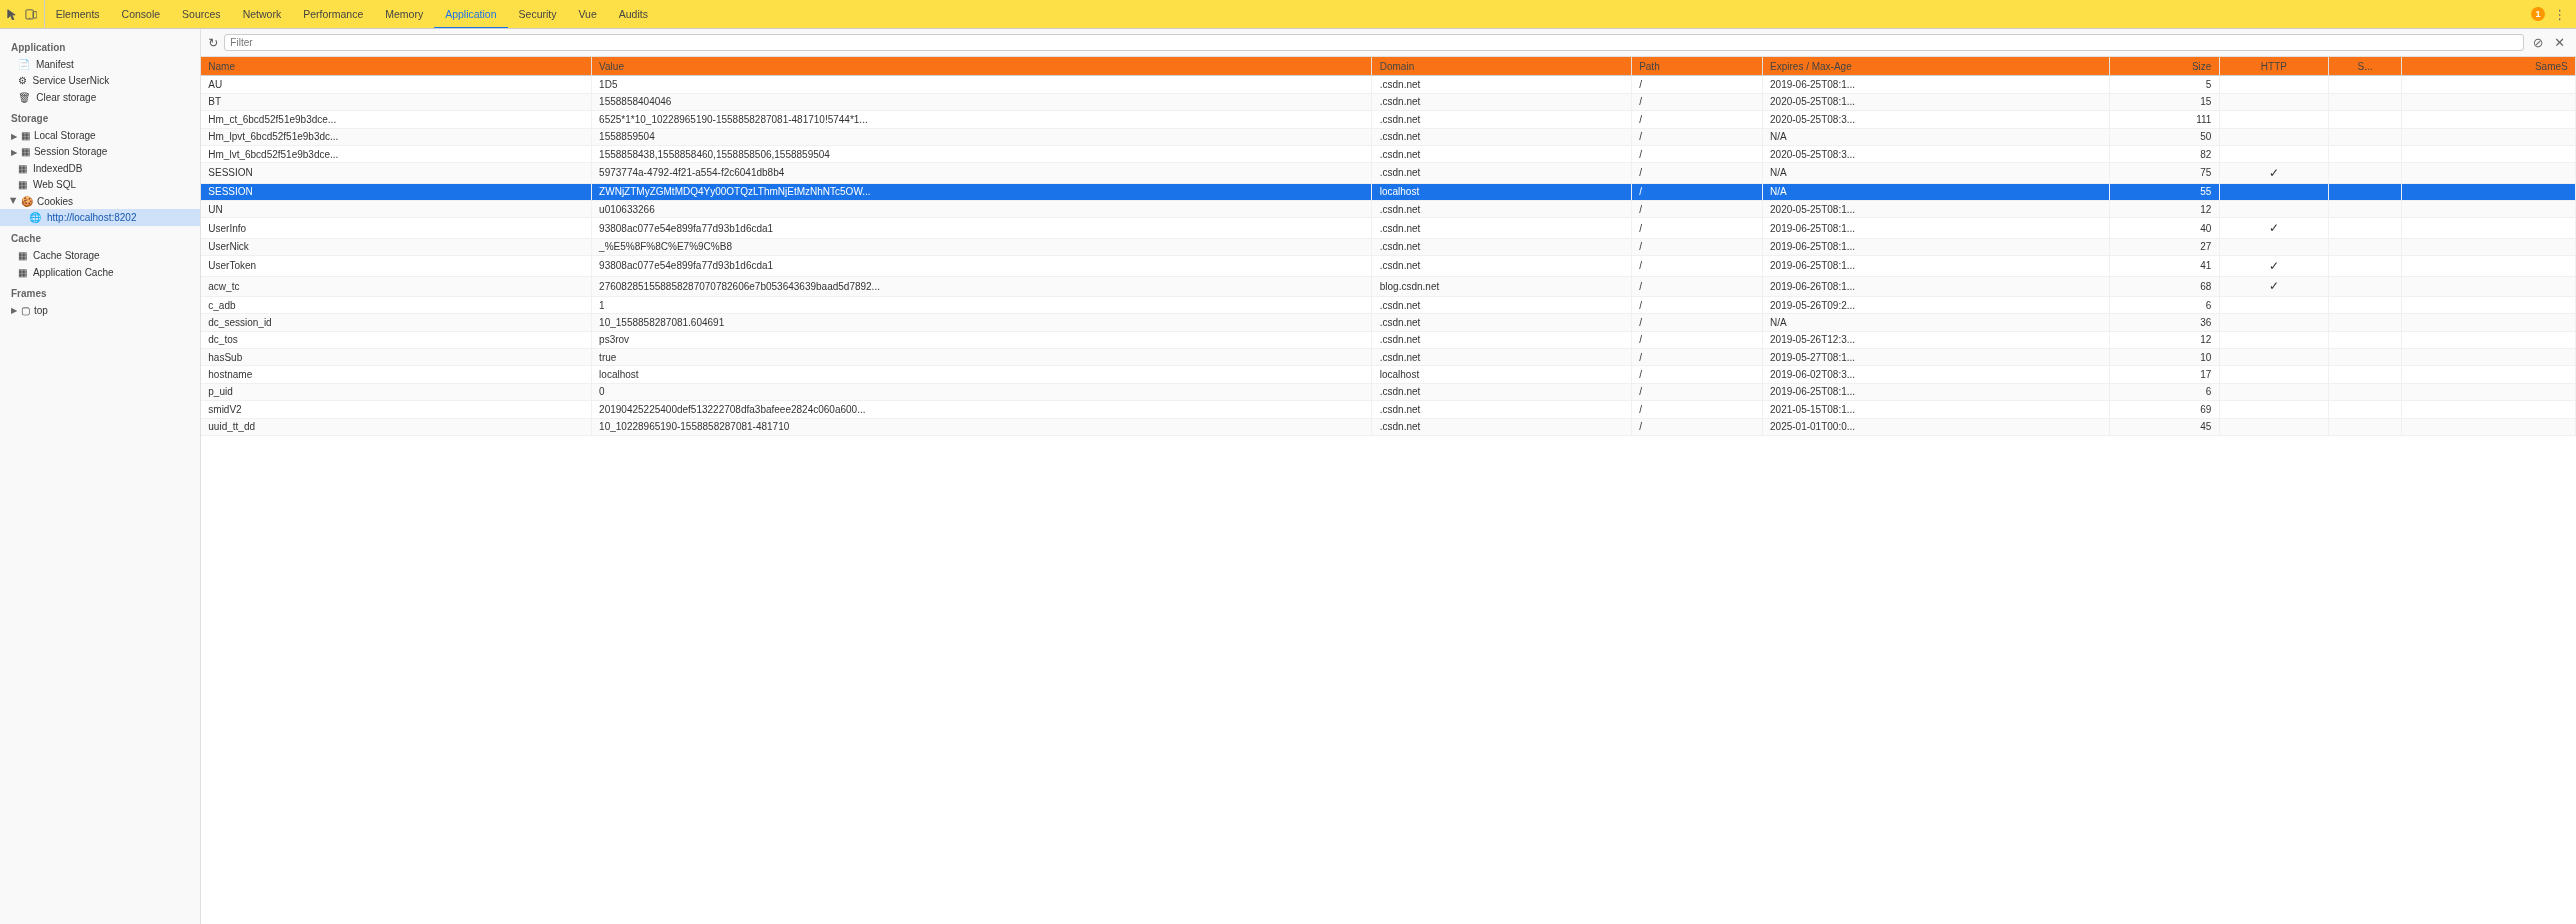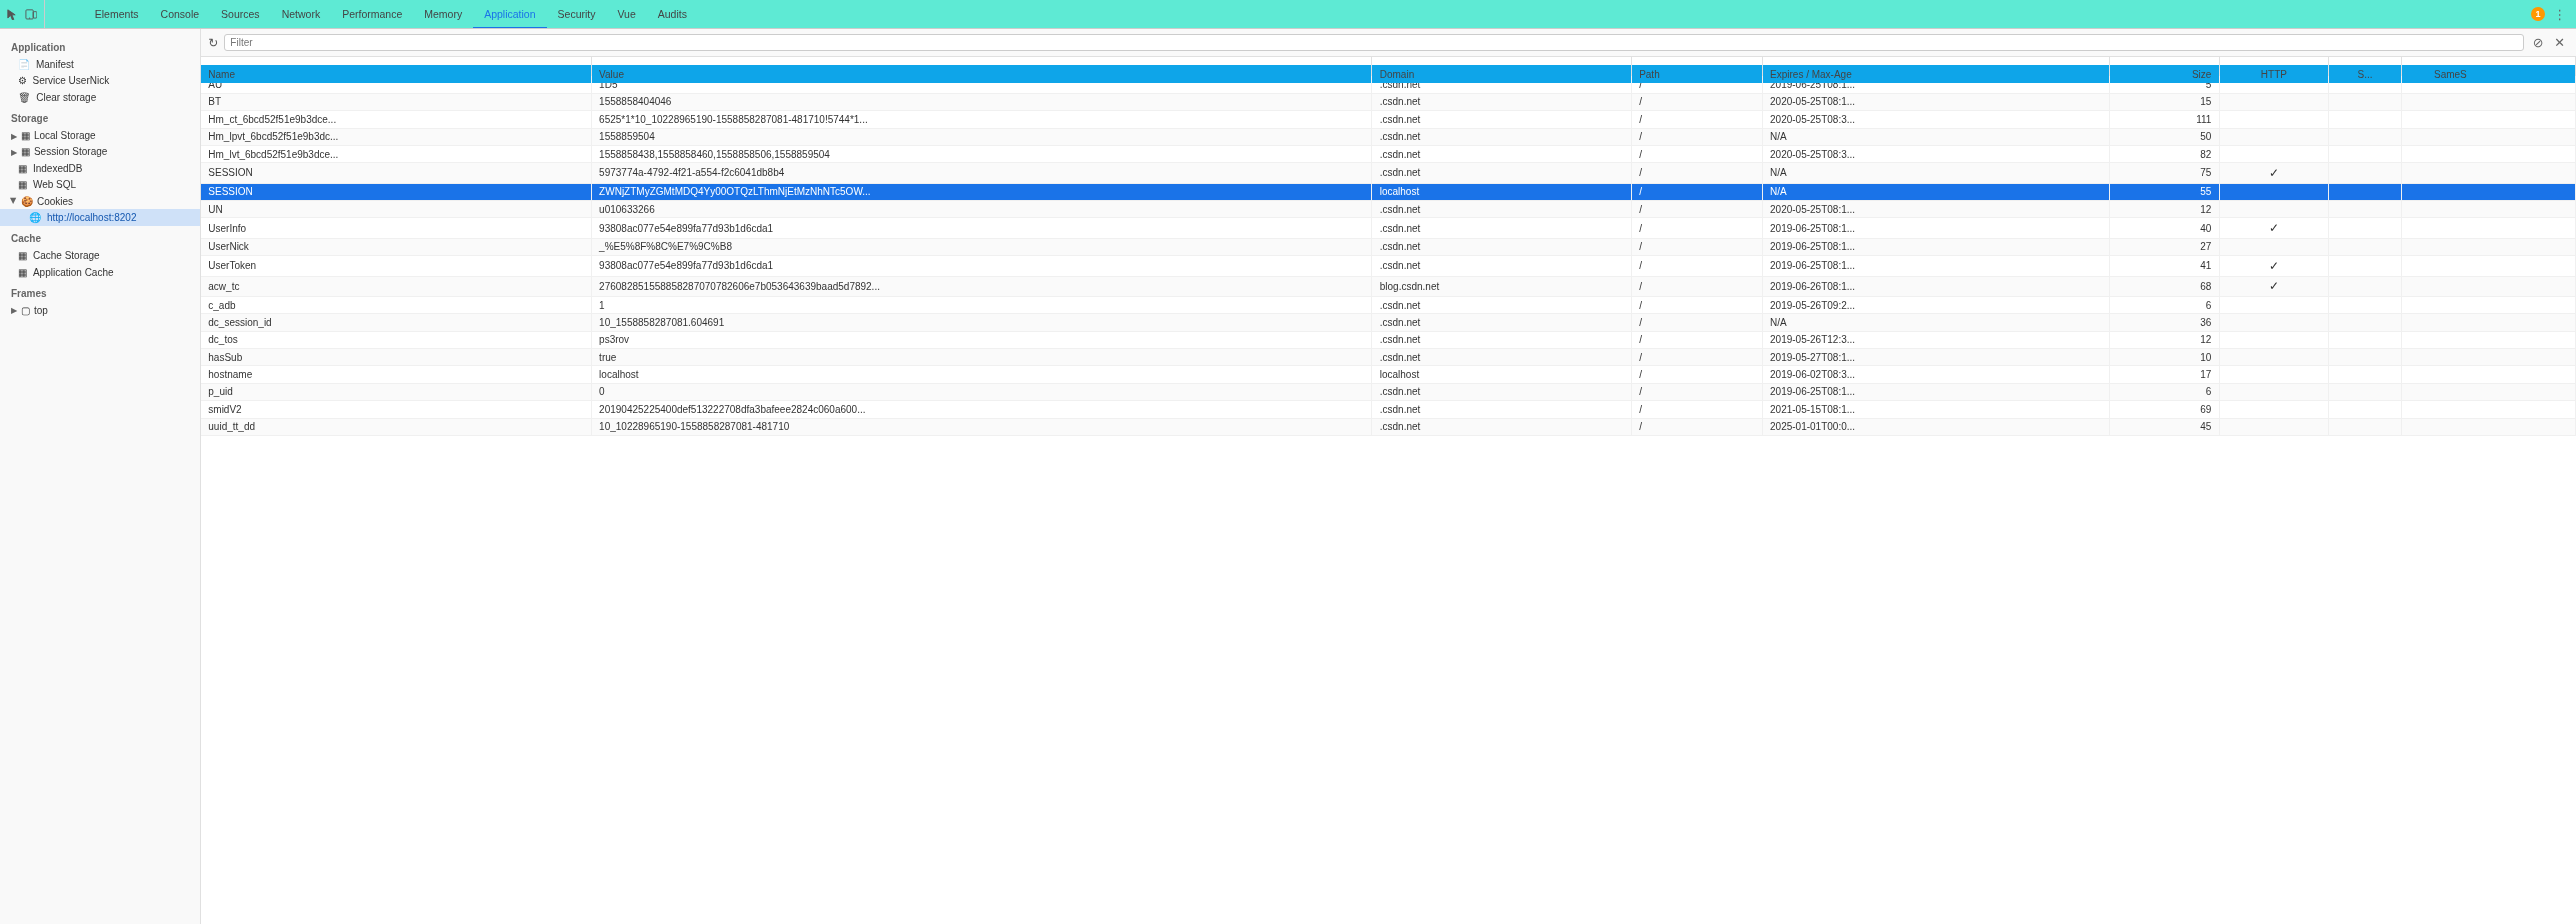--- a/index.html
+++ b/index.html
@@ -2,24 +2,23 @@
 <html style="font-size:14.6px"><head>
   <meta charset="utf-8">
   <style>
     * { margin: 0; padding: 0; box-sizing: border-box; }
     body { font-family: -apple-system, BlinkMacSystemFont, 'Segoe UI', sans-serif; font-size: 10px; background: #f5f5f5; color: #333; overflow: hidden; }
 
     
     .devtools-top {
       display: flex;
       align-items: stretch;
-      background: #5eead4;
+      background: #fde047;
       border-bottom: 0.9px solid #ccc;
       height: 29px;
-      gap: 39px;
     }
     .toolbar-icons {
       display: flex;
       align-items: center;
       padding: 0 5.5px;
       border-right: 0.9px solid #ccc;
       gap: 3.6px;
     }
     .toolbar-icon {
       width: 14.6px; height: 14.6px;
@@ -157,24 +156,24 @@
     .table-wrap {
       flex: 1;
       overflow: auto;
     }
     table {
       width: 100%;
       border-collapse: collapse;
       font-size: 10px;
     }
     thead tr {
-      background: #0ea5e9;
+      background: #f97316;
       border-bottom: 0.9px solid #d0d0d0;
       position: sticky;
-      top: 8px;
+      top: 0;
       z-index: 10;
     }
     th {
       text-align: left;
       padding: 3.6px 7.3px;
       font-weight: 500;
       color: #444;
       border-right: 0.9px solid #e0e0e0;
       cursor: pointer;
       user-select: none;
@@ -197,21 +196,21 @@
     tr.selected:nth-child(even) td { background: #1a73e8 !important; }
 
     .col-name { width: 164px; }
     .col-value { width: 328px; }
     .col-domain { width: 109px; }
     .col-path { width: 55px; }
     .col-expires { width: 146px; }
     .col-size { width: 46px; text-align: right; }
     .col-http { width: 46px; text-align: center; }
     .col-s { width: 27px; text-align: center; }
-    .col-sames { width: 55px; text-align: left; padding-left: 32px; }
+    .col-sames { width: 55px; text-align: right; padding-left: 32px; }
 
     .checkmark { color: #333; font-size: 12px; }
   </style>
 </head>
 <body>
 
 <div class="devtools-top">
   <div class="toolbar-icons">
     <div class="toolbar-icon">
       <svg width="12.8" height="12.8" viewBox="0 0 14 14" fill="none">

